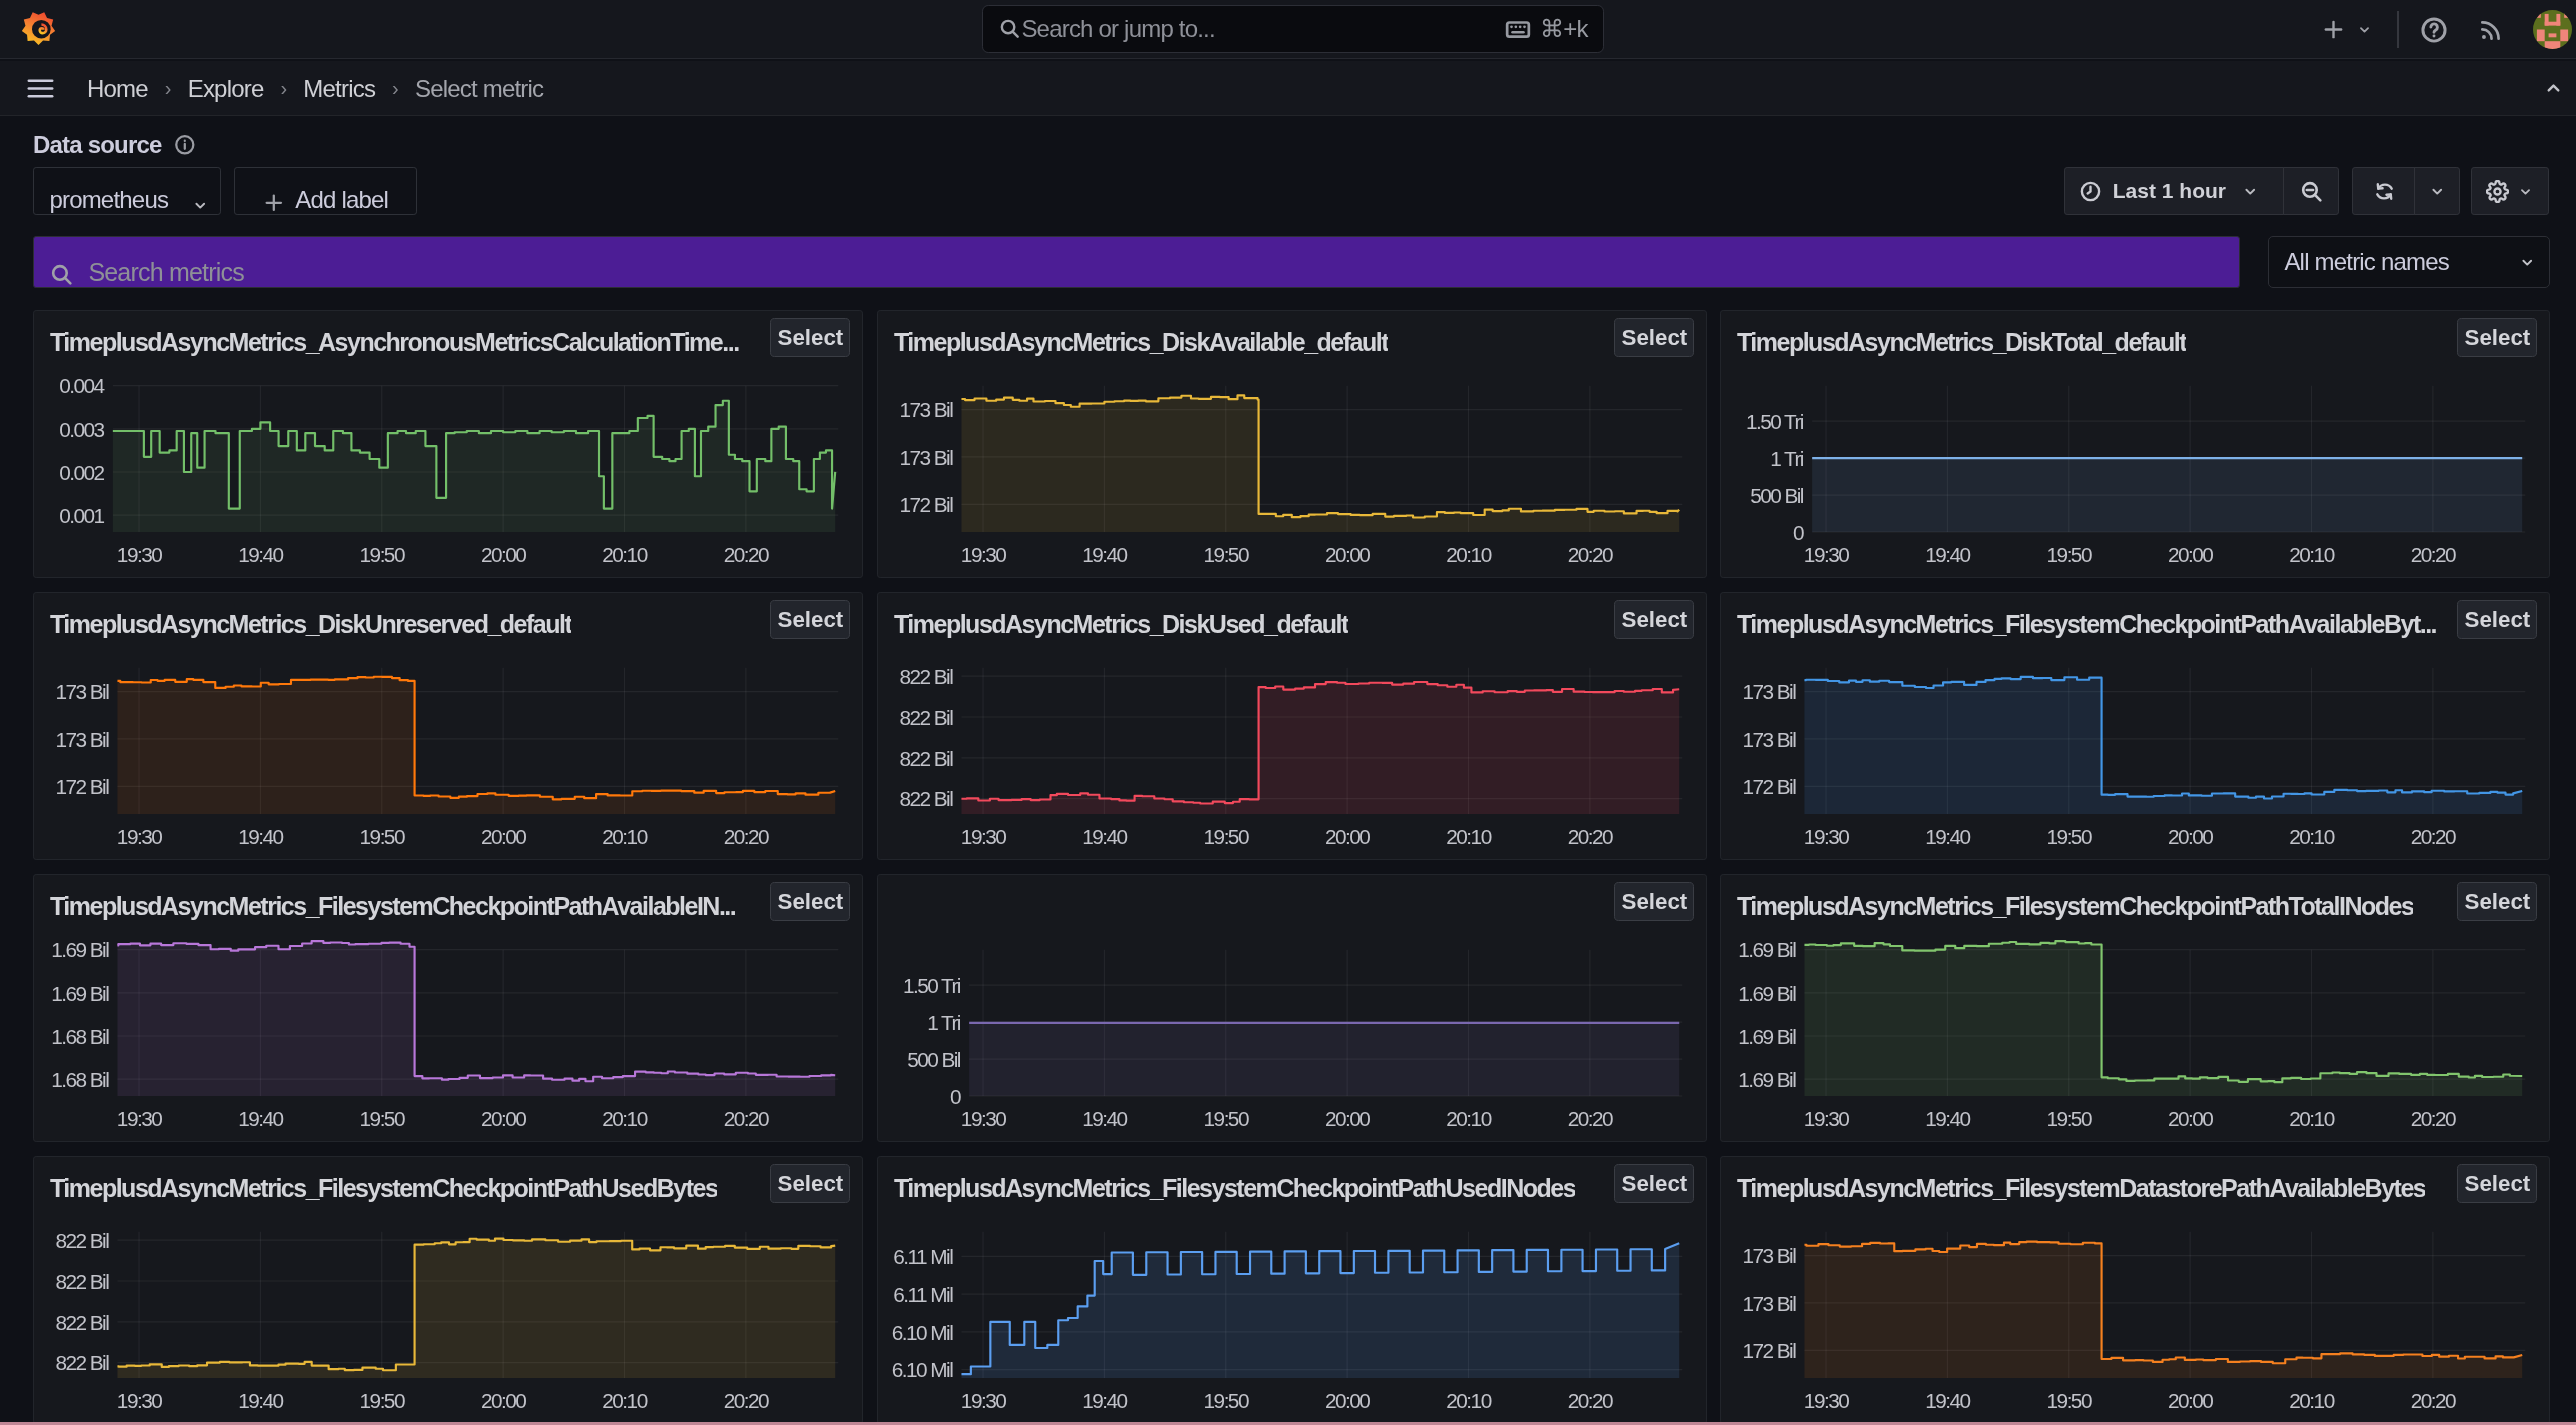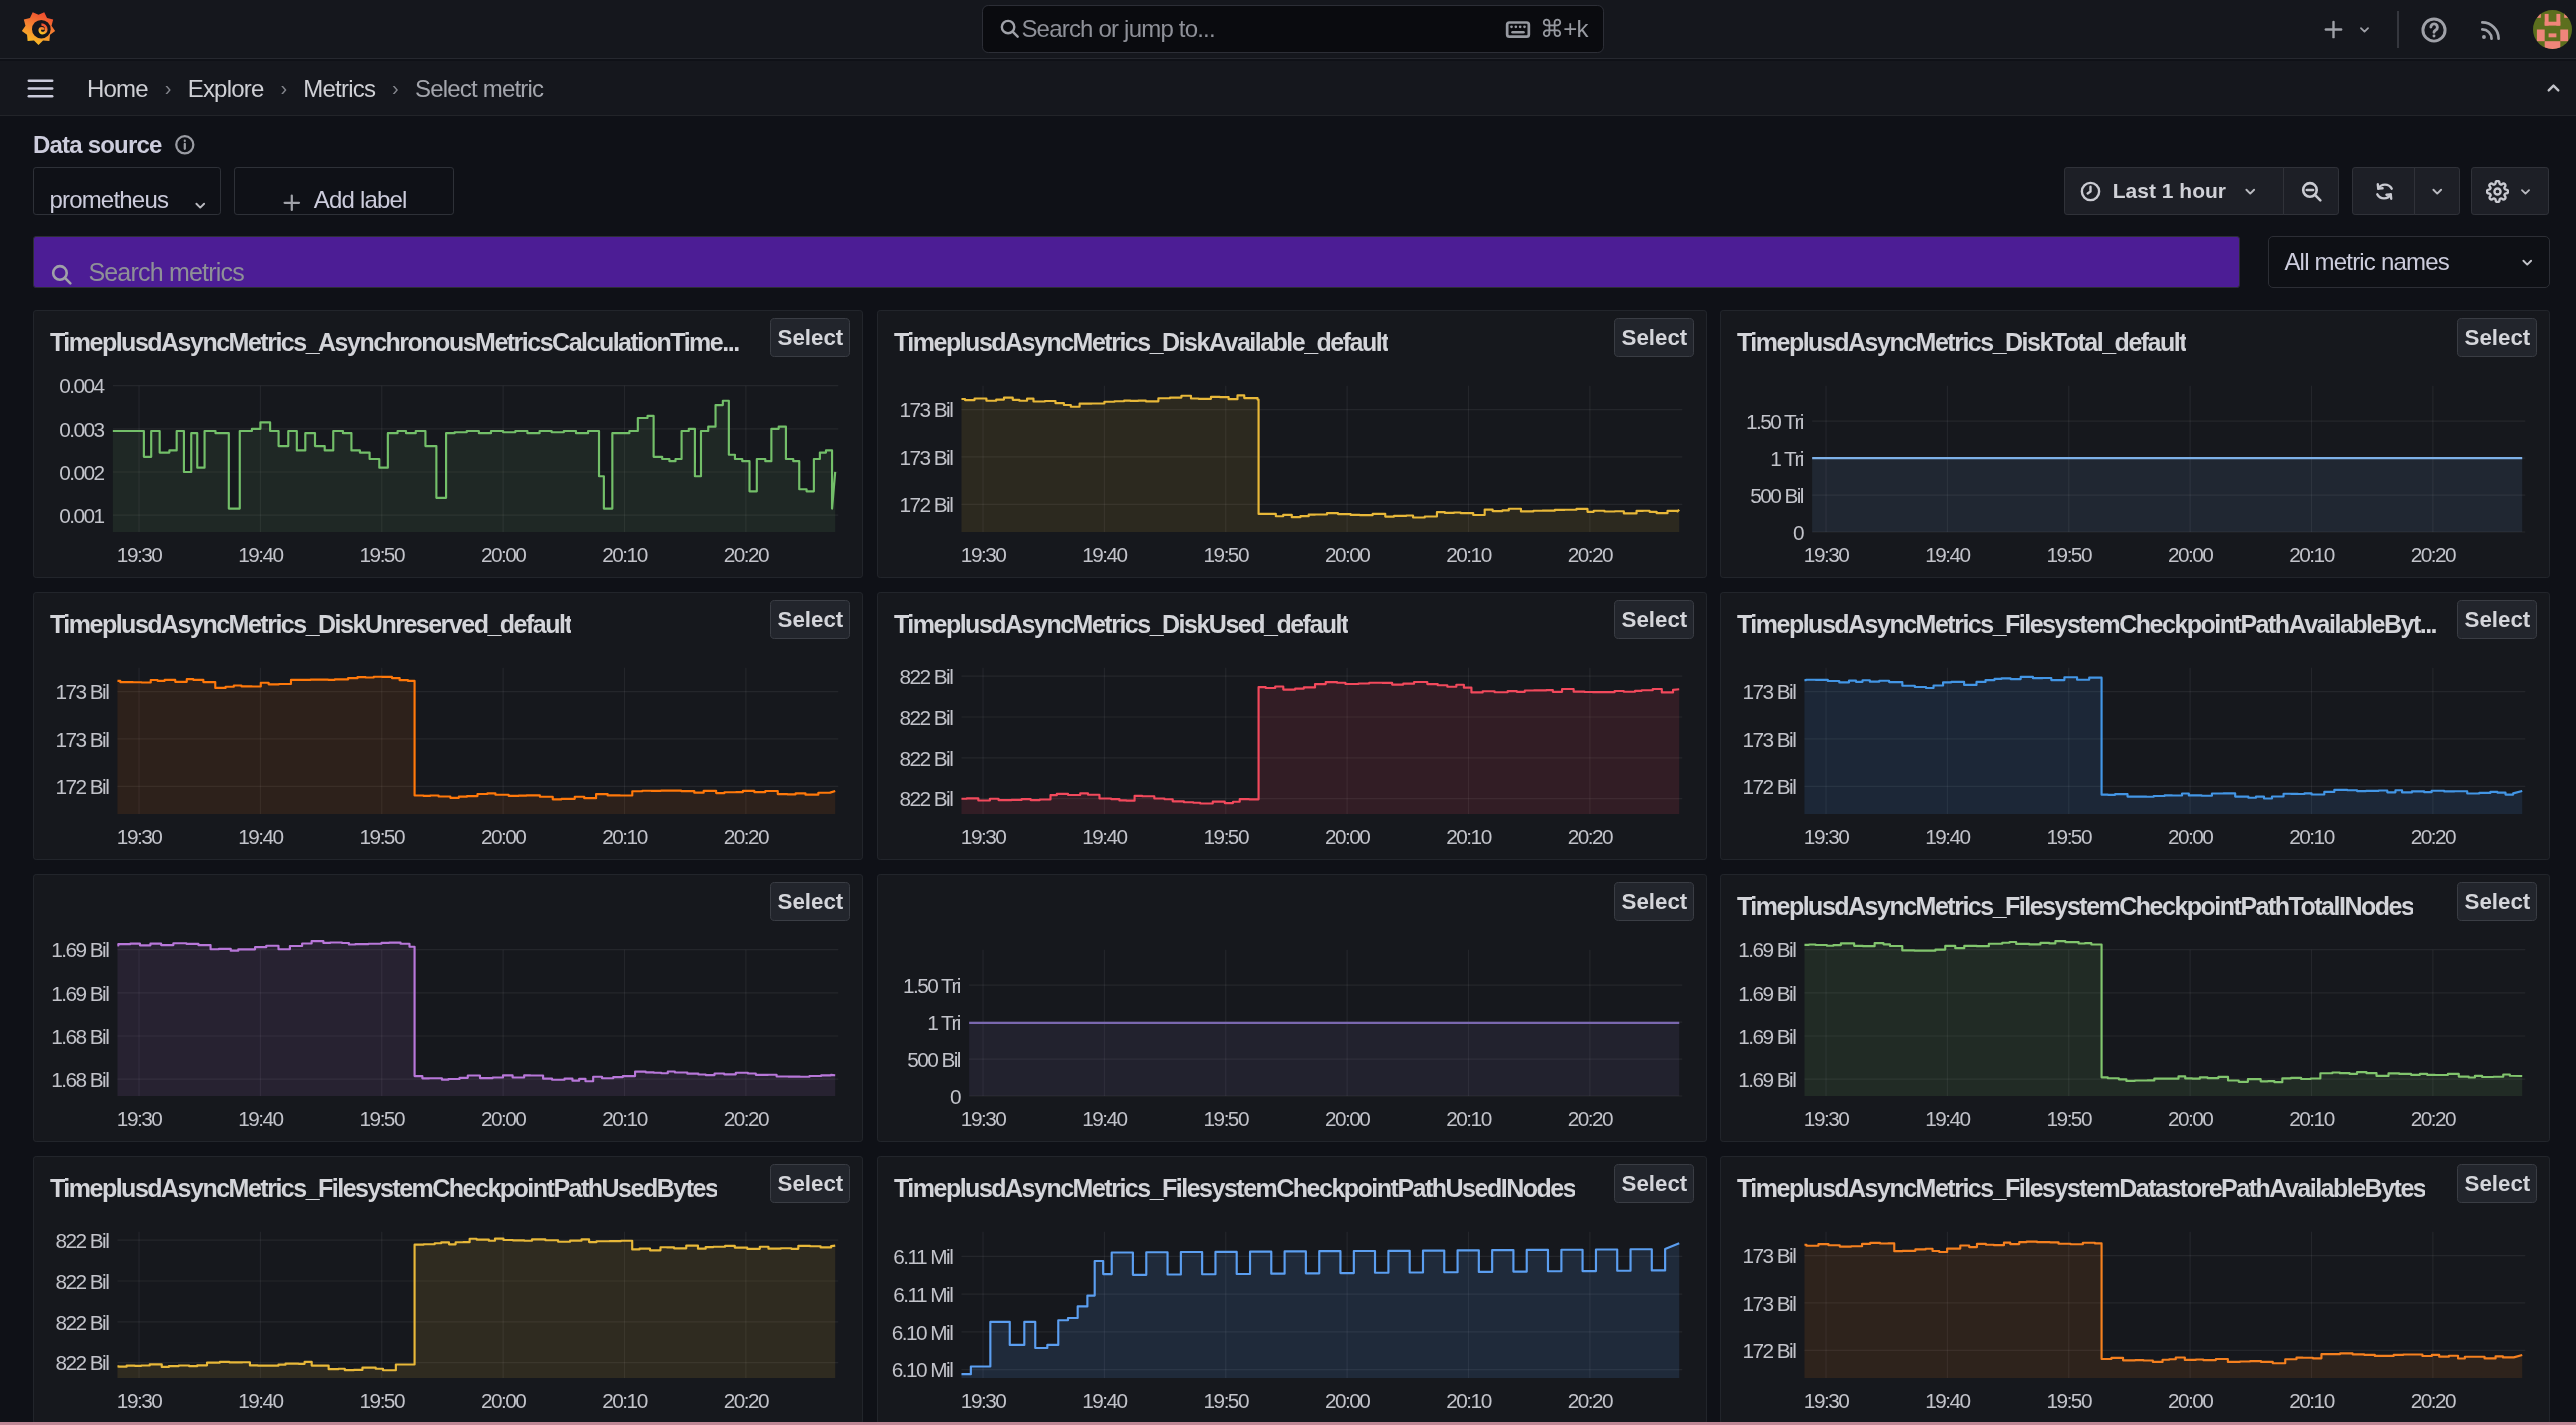--- a/index.html
+++ b/index.html
@@ -17,21 +17,21 @@
 .crumbs{position:absolute;left:25px;top:61px;height:55px;display:flex;align-items:center;color:#cfd0d5;font-size:24px;letter-spacing:-0.8px}
 .crumbs .sep{color:#84868d;margin:0 17px;font-size:20px}
 .crumbs .last{color:#a3a5ac}
 .burger{margin-right:31px}
 .chevup{position:absolute;right:10.8px;top:61px;height:55px;display:flex;align-items:center;color:#c2c3c9}
 .dslabel{position:absolute;left:33px;top:131px;color:#ccccdc;font-size:24px;letter-spacing:-0.8px;font-weight:700;display:flex;align-items:center;gap:12.3px}
 .box{position:absolute;height:48px;border:1.5px solid #2e3138;border-radius:3.1px;display:flex;align-items:flex-end;color:#ccccdc;font-size:24px;letter-spacing:-0.8px}
 .prom{left:33px;top:167px;width:188px}
 .prom .txt{margin-left:15.4px}
 .prom .chev{margin-left:auto;margin-right:10.8px}
-.addlbl{left:234px;top:167px;width:220px;justify-content:center;gap:10.8px;font-weight:500}
+.addlbl{left:234px;top:167px;width:183px;justify-content:center;gap:10.8px;font-weight:500}
 .toolbtn{position:absolute;top:167px;height:48px;background:#1d1f26;border:1.5px solid #303239;border-radius:3.1px;display:flex;align-items:center;color:#c9cad1}
 .tt{font-size:21px;font-weight:700;color:#d0d1d7}
 .searchmet{position:absolute;left:33px;top:236px;width:2207px;height:52px;border:1.5px solid #2c2e35;border-radius:3.1px;
 background:#4c1d95;display:flex;align-items:flex-end;color:#8e9097;font-size:25px;letter-spacing:-0.8px}
 .allnames{position:absolute;left:2268px;top:236px;width:282px;height:52px;border:1.5px solid #2c2e35;border-radius:5px;
 background:#0e1015;display:flex;align-items:center;color:#ccccdc;font-size:24px;letter-spacing:-0.8px}
 .panel{position:absolute;width:830px;height:268px;background:#16181d;border:1.5px solid #22252b;border-radius:3.1px}
 .ptitle{position:absolute;left:16px;top:17px;max-width:720px;white-space:nowrap;overflow:hidden;
 color:#d3d4d9;font-size:25px;font-weight:700;letter-spacing:-1.5px}
 .selbtn{position:absolute;right:11.6px;top:7px;width:80px;height:39px;background:#22252c;border:1.5px solid #3a3d44;
@@ -425,20 +425,21 @@
       <text x="96" y="261.0" text-anchor="end" class="yl">172 Bil</text>
       <text x="136.0" y="326" text-anchor="middle" class="xl">19:30</text>
       <text x="293.6" y="326" text-anchor="middle" class="xl">19:40</text>
       <text x="451.2" y="326" text-anchor="middle" class="xl">19:50</text>
       <text x="608.8" y="326" text-anchor="middle" class="xl">20:00</text>
       <text x="766.4" y="326" text-anchor="middle" class="xl">20:10</text>
       <text x="924.0" y="326" text-anchor="middle" class="xl">20:20</text>
     </svg>
   </div>
 <div class="panel" style="left:33px;top:874px">
+    <div class="ptitle">TimeplusdAsyncMetrics_FilesystemCheckpointPathAvailableIN...</div>
     <div class="selbtn">Select</div>
     <svg class="chart" width="830" height="268" viewBox="0 0 1077 348">
       <g class="grid">
         <line x1="108" y1="97.0" x2="1044" y2="97.0"></line>
         <line x1="108" y1="153.0" x2="1044" y2="153.0"></line>
         <line x1="108" y1="209.0" x2="1044" y2="209.0"></line>
         <line x1="108" y1="265.0" x2="1044" y2="265.0"></line>
         <line x1="136.0" y1="97" x2="136.0" y2="287"></line>
         <line x1="293.6" y1="97" x2="293.6" y2="287"></line>
         <line x1="451.2" y1="97" x2="451.2" y2="287"></line>

